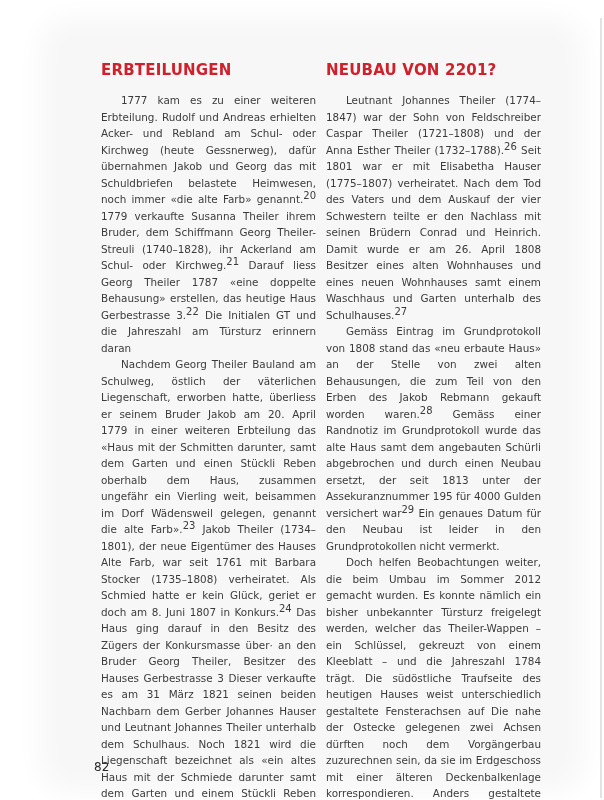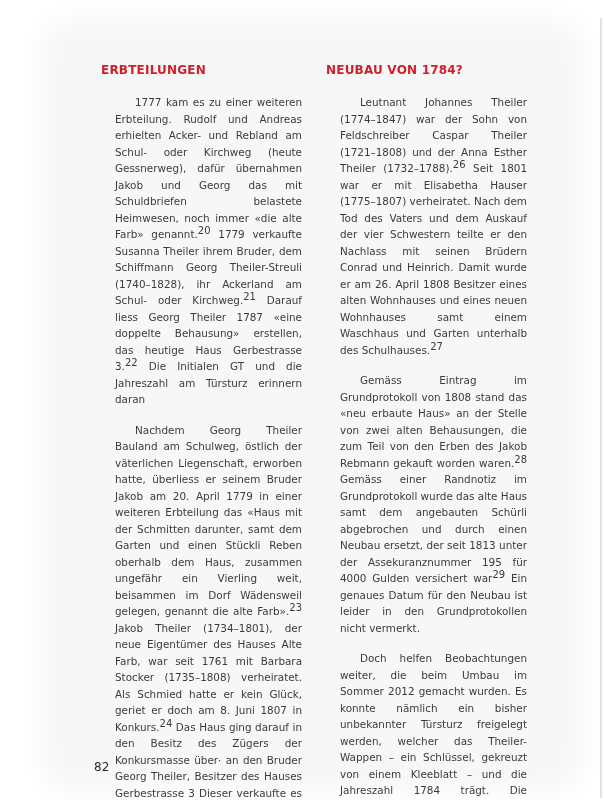--- a/index.html
+++ b/index.html
@@ -38,27 +38,27 @@
     width: 215px;
     color: #3b3b3b;
     font-size: 10.4px;
     line-height: 16.5px;
   }
   .col-left { left: 101px; }
   .col-right { left: 326px; }
   .heading {
     color: #d0202a;
     font-weight: bold;
-    font-size: 12px;
+    font-size: 15px;
     letter-spacing: 0.2px;
     height: 18px;
     margin-bottom: 12px;
   }
   .para {
-    margin: 14px;
+    margin: 0;
     text-align: justify;
     text-indent: 20px;
     hyphens: manual;
   }
   .para sup {
     font-size: 10px;
     line-height: 0;
     vertical-align: 4px;
   }
   .page-number {
@@ -75,19 +75,19 @@
 <div class="page-shadow"></div>
 <div class="right-edge"></div>
 
 <div class="column col-left">
   <div class="heading">ERBTEILUNGEN</div>
   <p class="para">1777 kam es zu einer weiteren Erbteilung. Rudolf und Andreas erhielten Acker- und Rebland am Schul- oder Kirchweg (heute Gessnerweg), dafür übernahmen Jakob und Georg das mit Schuldbriefen belastete Heimwesen, noch immer «die alte Farb» genannt.<sup>20</sup> 1779 verkaufte Susanna Theiler ihrem Bruder, dem Schiffmann Georg Theiler-Streuli (1740–1828), ihr Ackerland am Schul- oder Kirchweg.<sup>21</sup> Darauf liess Georg Theiler 1787 «eine doppelte Behausung» erstellen, das heutige Haus Gerbestrasse 3.<sup>22</sup> Die Initialen GT und die Jahreszahl am Türsturz erinnern daran</p>
   <p class="para">Nachdem Georg Theiler Bauland am Schulweg, östlich der väterlichen Liegenschaft, erworben hatte, überliess er seinem Bruder Jakob am 20. April 1779 in einer weiteren Erbteilung das «Haus mit der Schmitten darunter, samt dem Garten und einen Stückli Reben oberhalb dem Haus, zusammen ungefähr ein Vierling weit, beisammen im Dorf Wädensweil gelegen, genannt die alte Farb».<sup>23</sup> Jakob Theiler (1734–1801), der neue Eigentümer des Hauses Alte Farb, war seit 1761 mit Barbara Stocker (1735–1808) verheiratet. Als Schmied hatte er kein Glück, geriet er doch am 8. Juni 1807 in Konkurs.<sup>24</sup> Das Haus ging darauf in den Besitz des Zügers der Konkursmasse über· an den Bruder Georg Theiler, Besitzer des Hauses Gerbestrasse 3 Dieser verkaufte es am 31 März 1821 seinen beiden Nachbarn dem Gerber Johannes Hauser und Leutnant Johannes Theiler unterhalb dem Schulhaus. Noch 1821 wird die Liegenschaft bezeichnet als «ein altes Haus mit der Schmiede darunter samt dem Garten und einem Stückli Reben oberhalb dem Haus, genannt die alte Farb unterhalb dem Schulhaus» (anstelle des heutigen Hauses Rosenhof).</p>
 </div>
 
 <div class="column col-right">
-  <div class="heading">NEUBAU VON 1784?</div>
+  <div class="heading">NEUBAU VON 2201?</div>
   <p class="para">Leutnant Johannes Theiler (1774–1847) war der Sohn von Feldschreiber Caspar Theiler (1721–1808) und der Anna Esther Theiler (1732–1788).<sup>26</sup> Seit 1801 war er mit Elisabetha Hauser (1775–1807) verheiratet. Nach dem Tod des Vaters und dem Auskauf der vier Schwestern teilte er den Nachlass mit seinen Brüdern Conrad und Heinrich. Damit wurde er am 26. April 1808 Besitzer eines alten Wohnhauses und eines neuen Wohnhauses samt einem Waschhaus und Garten unterhalb des Schulhauses.<sup>27</sup></p>
   <p class="para">Gemäss Eintrag im Grundprotokoll von 1808 stand das «neu erbaute Haus» an der Stelle von zwei alten Behausungen, die zum Teil von den Erben des Jakob Rebmann gekauft worden waren.<sup>28</sup> Gemäss einer Randnotiz im Grundprotokoll wurde das alte Haus samt dem angebauten Schürli abgebrochen und durch einen Neubau ersetzt, der seit 1813 unter der Assekuranznummer 195 für 4000 Gulden versichert war<sup>29</sup> Ein genaues Datum für den Neubau ist leider in den Grundprotokollen nicht vermerkt.</p>
   <p class="para">Doch helfen Beobachtungen weiter, die beim Umbau im Sommer 2012 gemacht wurden. Es konnte nämlich ein bisher unbekannter Türsturz freigelegt werden, welcher das Theiler-Wappen – ein Schlüssel, gekreuzt von einem Kleeblatt – und die Jahreszahl 1784 trägt. Die südöstliche Traufseite des heutigen Hauses weist unterschiedlich gestaltete Fensterachsen auf Die nahe der Ostecke gelegenen zwei Achsen dürften noch dem Vorgängerbau zuzurechnen sein, da sie im Erdgeschoss mit einer älteren Deckenbalkenlage korrespondieren. Anders gestaltete Fensteröffnungen, eine barocke Säule im Innern und in andern Abständen verlegte Deckenbalken dagegen dürften dem Neubau von</p>
 </div>
 
 <div class="page-number">82</div>
 
 </body></html>

